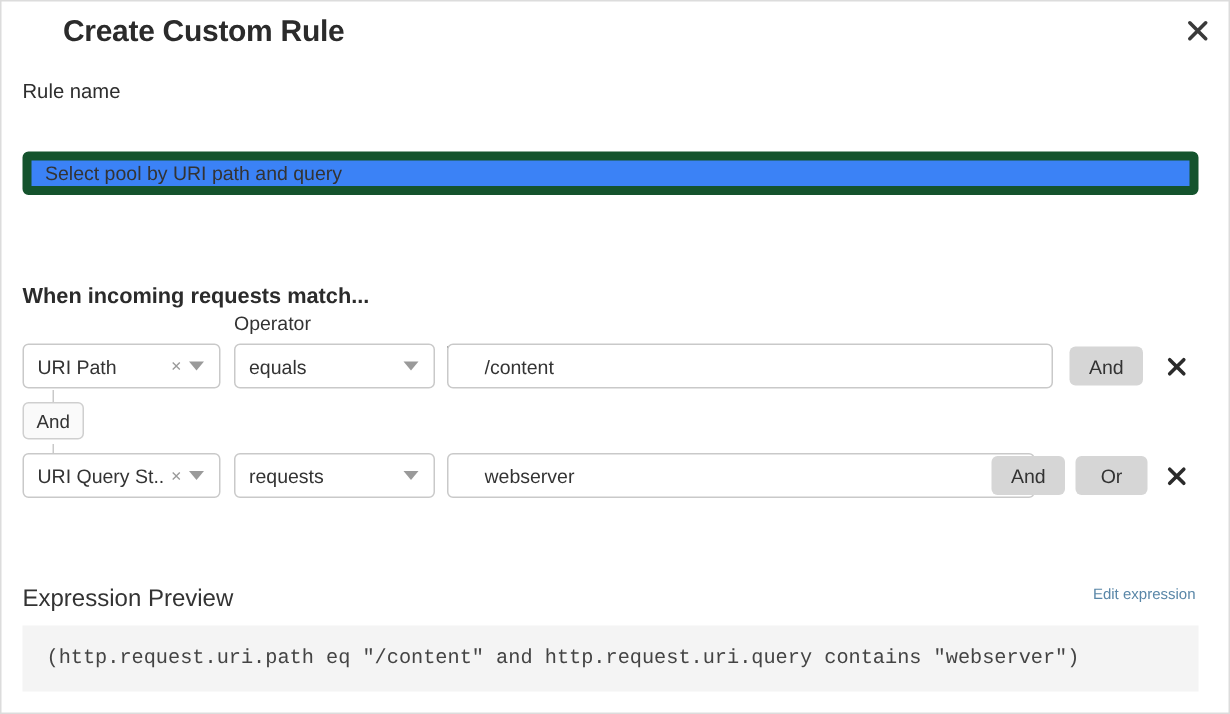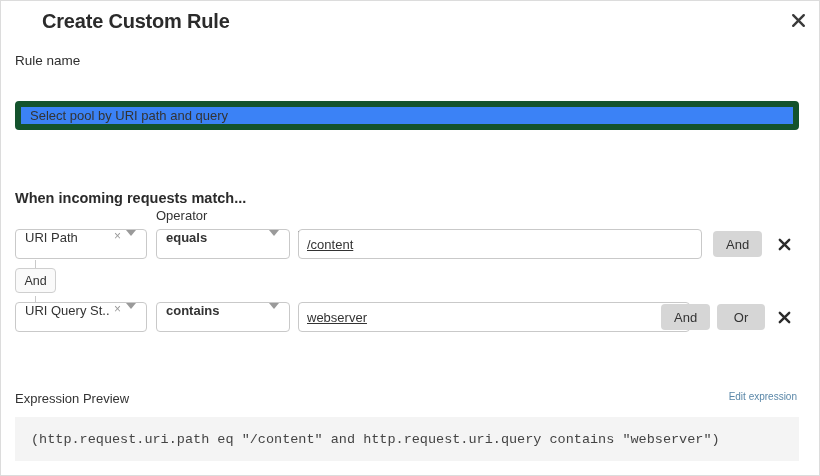--- a/index.html
+++ b/index.html
@@ -100,20 +100,21 @@
   .row2 { top: 301px; }
 
   .select-box {
     position: absolute;
     box-sizing: border-box;
     height: 30px;
     border: 1px solid #c9c9c9;
     border-radius: 4px;
     background: #fff;
     display: flex;
+    align-items: center;
     cursor: pointer;
   }
   .select-box .sel-text {
     flex: 1 1 auto;
     font-size: 13px;
     color: #333;
     padding-left: 9px;
     white-space: nowrap;
     overflow: hidden;
   }
@@ -127,35 +128,34 @@
   }
   .caret {
     flex: 0 0 auto;
     width: 0; height: 0;
     border-left: 5px solid transparent;
     border-right: 5px solid transparent;
     border-top: 6px solid #9a9a9a;
     margin-right: 10px;
   }
   .field-select { left: 14px; width: 132px; }
-  .operator-select { left: 155px; width: 134px; font-weight: bold; }
+  .operator-select { left: 155px; width: 134px; }
 
   .value-input {
     position: absolute;
     box-sizing: border-box;
     height: 30px;
     border: 1px solid #c9c9c9;
     border-radius: 4px;
     background: #fff;
     font-family: "Liberation Sans", sans-serif;
     font-size: 13px;
     color: #333;
-    padding: 0 8px;
+    padding: 0 24px;
     outline: none;
-    text-decoration: underline;
   }
   .value-row1 { left: 297px; width: 404px; }
   .value-row2 { left: 297px; width: 392px; }
 
   .logic-btn {
     position: absolute;
     box-sizing: border-box;
     height: 26px;
     top: 2px;
     min-width: 48px;
@@ -216,21 +216,21 @@
     display: flex;
     align-items: center;
     justify-content: center;
     cursor: pointer;
   }
 
   .preview-label {
     position: absolute;
     left: 14px;
     top: 390px;
-    font-size: 13px;
+    font-size: 16px;
     color: #333;
   }
   .edit-expression {
     position: absolute;
     right: 22px;
     top: 390px;
     font-size: 10px;
     color: #5a87a8;
     text-decoration: none;
     cursor: pointer;
@@ -301,21 +301,21 @@
     <div class="line line-bot"></div>
   </div>
 
   <div class="cond-row row2">
     <div class="select-box field-select">
       <span class="sel-text">URI Query St...</span>
       <span class="clear-x">×</span>
       <span class="caret"></span>
     </div>
     <div class="select-box operator-select">
-      <span class="sel-text">contains</span>
+      <span class="sel-text">requests</span>
       <span class="caret"></span>
     </div>
     <input class="value-input value-row2" type="text" value="webserver" style="">
     <button class="logic-btn and-row2">And</button>
     <button class="logic-btn or-row2">Or</button>
     <div class="delete-x del-row2">
       <svg width="13" height="13" viewBox="0 0 13 13" aria-hidden="true">
         <path d="M1.8 1.8 L11.2 11.2 M11.2 1.8 L1.8 11.2" stroke="#2b2b2b" stroke-width="2.4" stroke-linecap="round"></path>
       </svg>
     </div>

